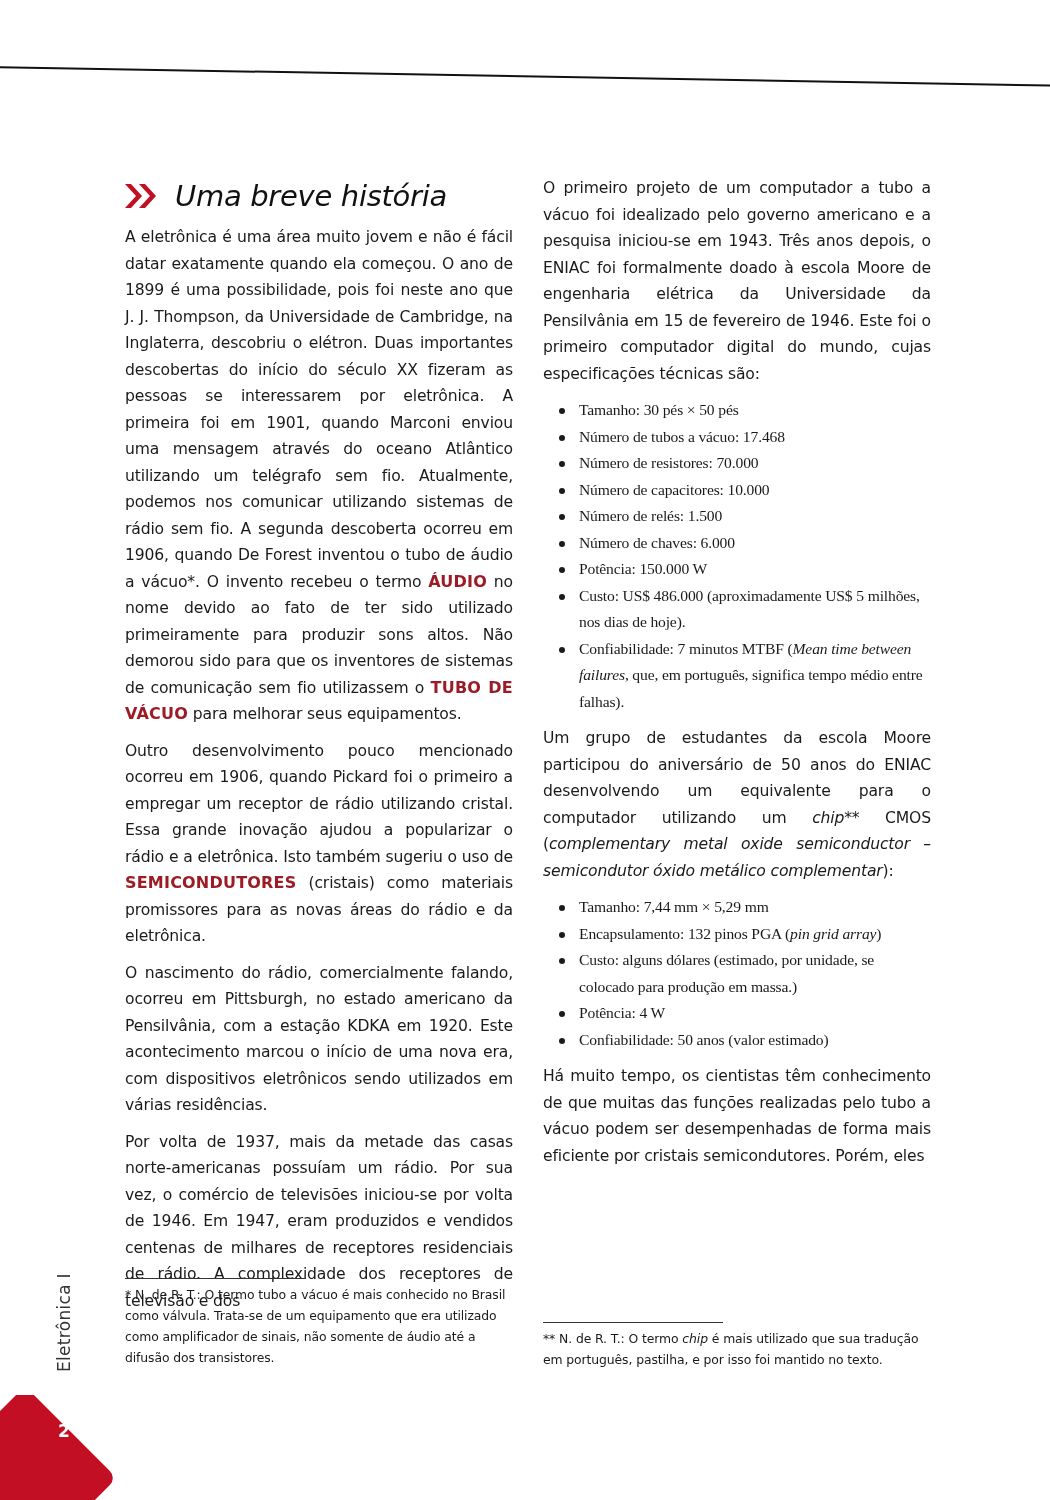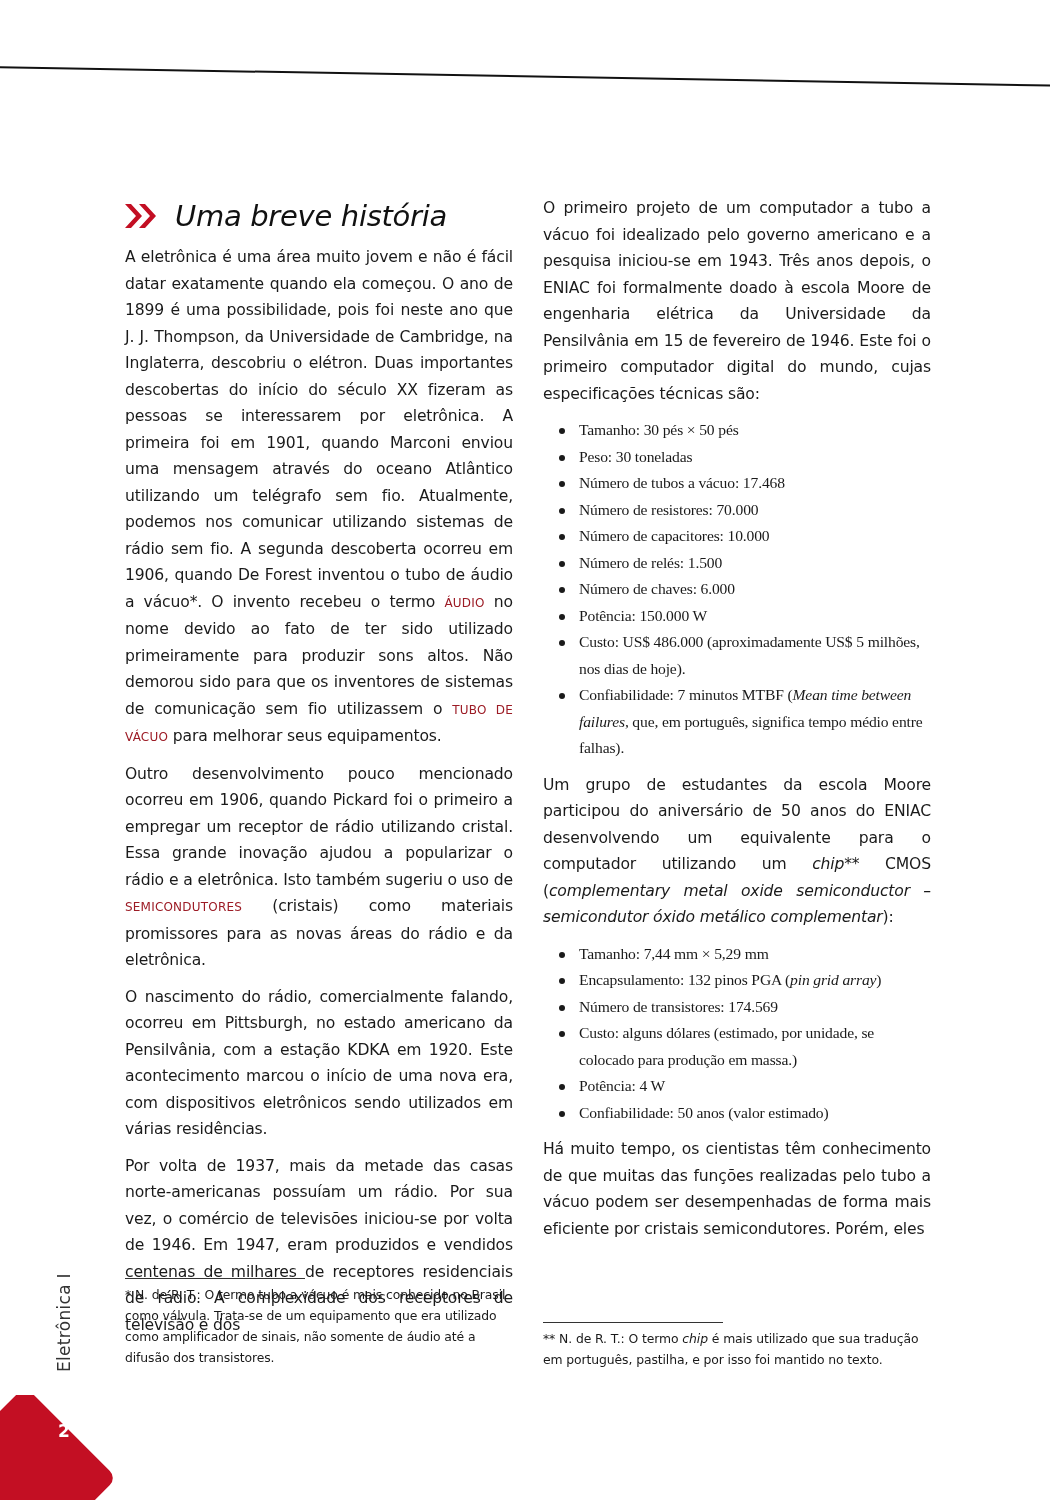--- a/index.html
+++ b/index.html
@@ -10,35 +10,34 @@
     }
     .top-rule {
       position: absolute; left: -10px; top: 66px; width: 1080px; height: 0;
       border-top: 2px solid #111;
       transform: rotate(1.0deg); transform-origin: left top;
     }
     .col {
       position: absolute; top: 172px; width: 388px;
       font-size: 15.6px; line-height: 26.5px; letter-spacing: -0.15px;
       text-align: justify;
-      margin-top: 20px;
     }
     .col-left { left: 125px; }
     .col-right { left: 543px; }
     .col p { margin: 0 0 10px 0; }
     .title {
       display: flex; align-items: center; height: 48px; margin: 0 0 4px -2px;
     }
     .title .chev { width: 36px; height: 30px; margin-right: 16px; }
     .title h1 {
       margin: 0; font-size: 29px; font-weight: normal; font-style: italic;
       letter-spacing: -0.3px; color: #111;
     }
     .term {
-      color: #9c1b25; font-weight: normal; font-size: 12px; letter-spacing: 0.2px;
+      color: #9c1b25; font-weight: bold; font-size: 16px; letter-spacing: 0.2px;
       text-transform: uppercase;
     }
     em { font-style: italic; }
     ul.specs { list-style: none; margin: 4px 0 10px 0; padding: 0 0 0 36px; text-align: left; font-family: Liberation Serif, serif; }
     ul.specs li { position: relative; }
     ul.specs li::before {
       content: ""; position: absolute; left: -20px; top: 11px;
       width: 6px; height: 6px; border-radius: 50%; background: #1a1a1a;
     }
     .fn-rule { position: absolute; height: 0; border-top: 1.5px solid #333; }
@@ -91,40 +90,38 @@
   </p>
   <p>O nascimento do rádio, comercialmente falando, ocorreu em Pittsburgh, no estado americano da Pensilvânia, com a estação KDKA em 1920. Este acontecimento marcou o início de uma nova era, com dispositivos eletrônicos sendo utilizados em várias residências.</p>
   <p>Por volta de 1937, mais da metade das casas norte-americanas possuíam um rádio. Por sua vez, o comércio de televisões iniciou-se por volta de 1946. Em 1947, eram produzidos e vendidos centenas de milhares de receptores residenciais de rádio. A complexidade dos receptores de televisão e dos</p>
 </div>
 
 <div class="col col-right" style="top:175px;">
   <p>O primeiro projeto de um computador a tubo a vácuo foi idealizado pelo governo americano e a pesquisa iniciou-se em 1943. Três anos depois, o ENIAC foi formalmente doado à escola Moore de engenharia elétrica da Universidade da Pensilvânia em 15 de fevereiro de 1946. Este foi o primeiro computador digital do mundo, cujas especificações técnicas são:</p>
 
   <ul class="specs">
     <li>Tamanho: 30 pés × 50 pés</li>
-    <li>Peso: 30 toneladas</li>
     <li>Número de tubos a vácuo: 17.468</li>
     <li>Número de resistores: 70.000</li>
     <li>Número de capacitores: 10.000</li>
     <li>Número de relés: 1.500</li>
     <li>Número de chaves: 6.000</li>
     <li>Potência: 150.000 W</li>
     <li>Custo: US$ 486.000 (aproximadamente US$ 5 milhões, nos dias de hoje).</li>
     <li><span>Confiabilidade: 7 minutos MTBF (</span><em>Mean time between failures</em><span>, que, em português, significa tempo médio entre falhas).</span></li>
   </ul>
 
   <p>
     <span>Um grupo de estudantes da escola Moore participou do aniversário de 50 anos do ENIAC desenvolvendo um equivalente para o computador utilizando um</span>
     <em>chip</em><span>** CMOS (</span><em>complementary metal oxide semiconductor – semicondutor óxido metálico complementar</em><span>):</span>
   </p>
 
   <ul class="specs">
     <li>Tamanho: 7,44 mm × 5,29 mm</li>
     <li><span>Encapsulamento: 132 pinos PGA (</span><em>pin grid array</em><span>)</span></li>
-    <li>Número de transistores: 174.569</li>
     <li>Custo: alguns dólares (estimado, por unidade, se colocado para produção em massa.)</li>
     <li>Potência: 4 W</li>
     <li>Confiabilidade: 50 anos (valor estimado)</li>
   </ul>
 
   <p>Há muito tempo, os cientistas têm conhecimento de que muitas das funções realizadas pelo tubo a vácuo podem ser desempenhadas de forma mais eficiente por cristais semicondutores. Porém, eles</p>
 </div>
 
 <div class="fn-rule" style="left:125px; top:1278px; width:180px;"></div>
 <div class="footnote" style="left:125px; top:1284px;">* N. de R. T.: O termo tubo a vácuo é mais conhecido no Brasil como válvula. Trata-se de um equipamento que era utilizado como amplificador de sinais, não somente de áudio até a difusão dos transistores.</div>

